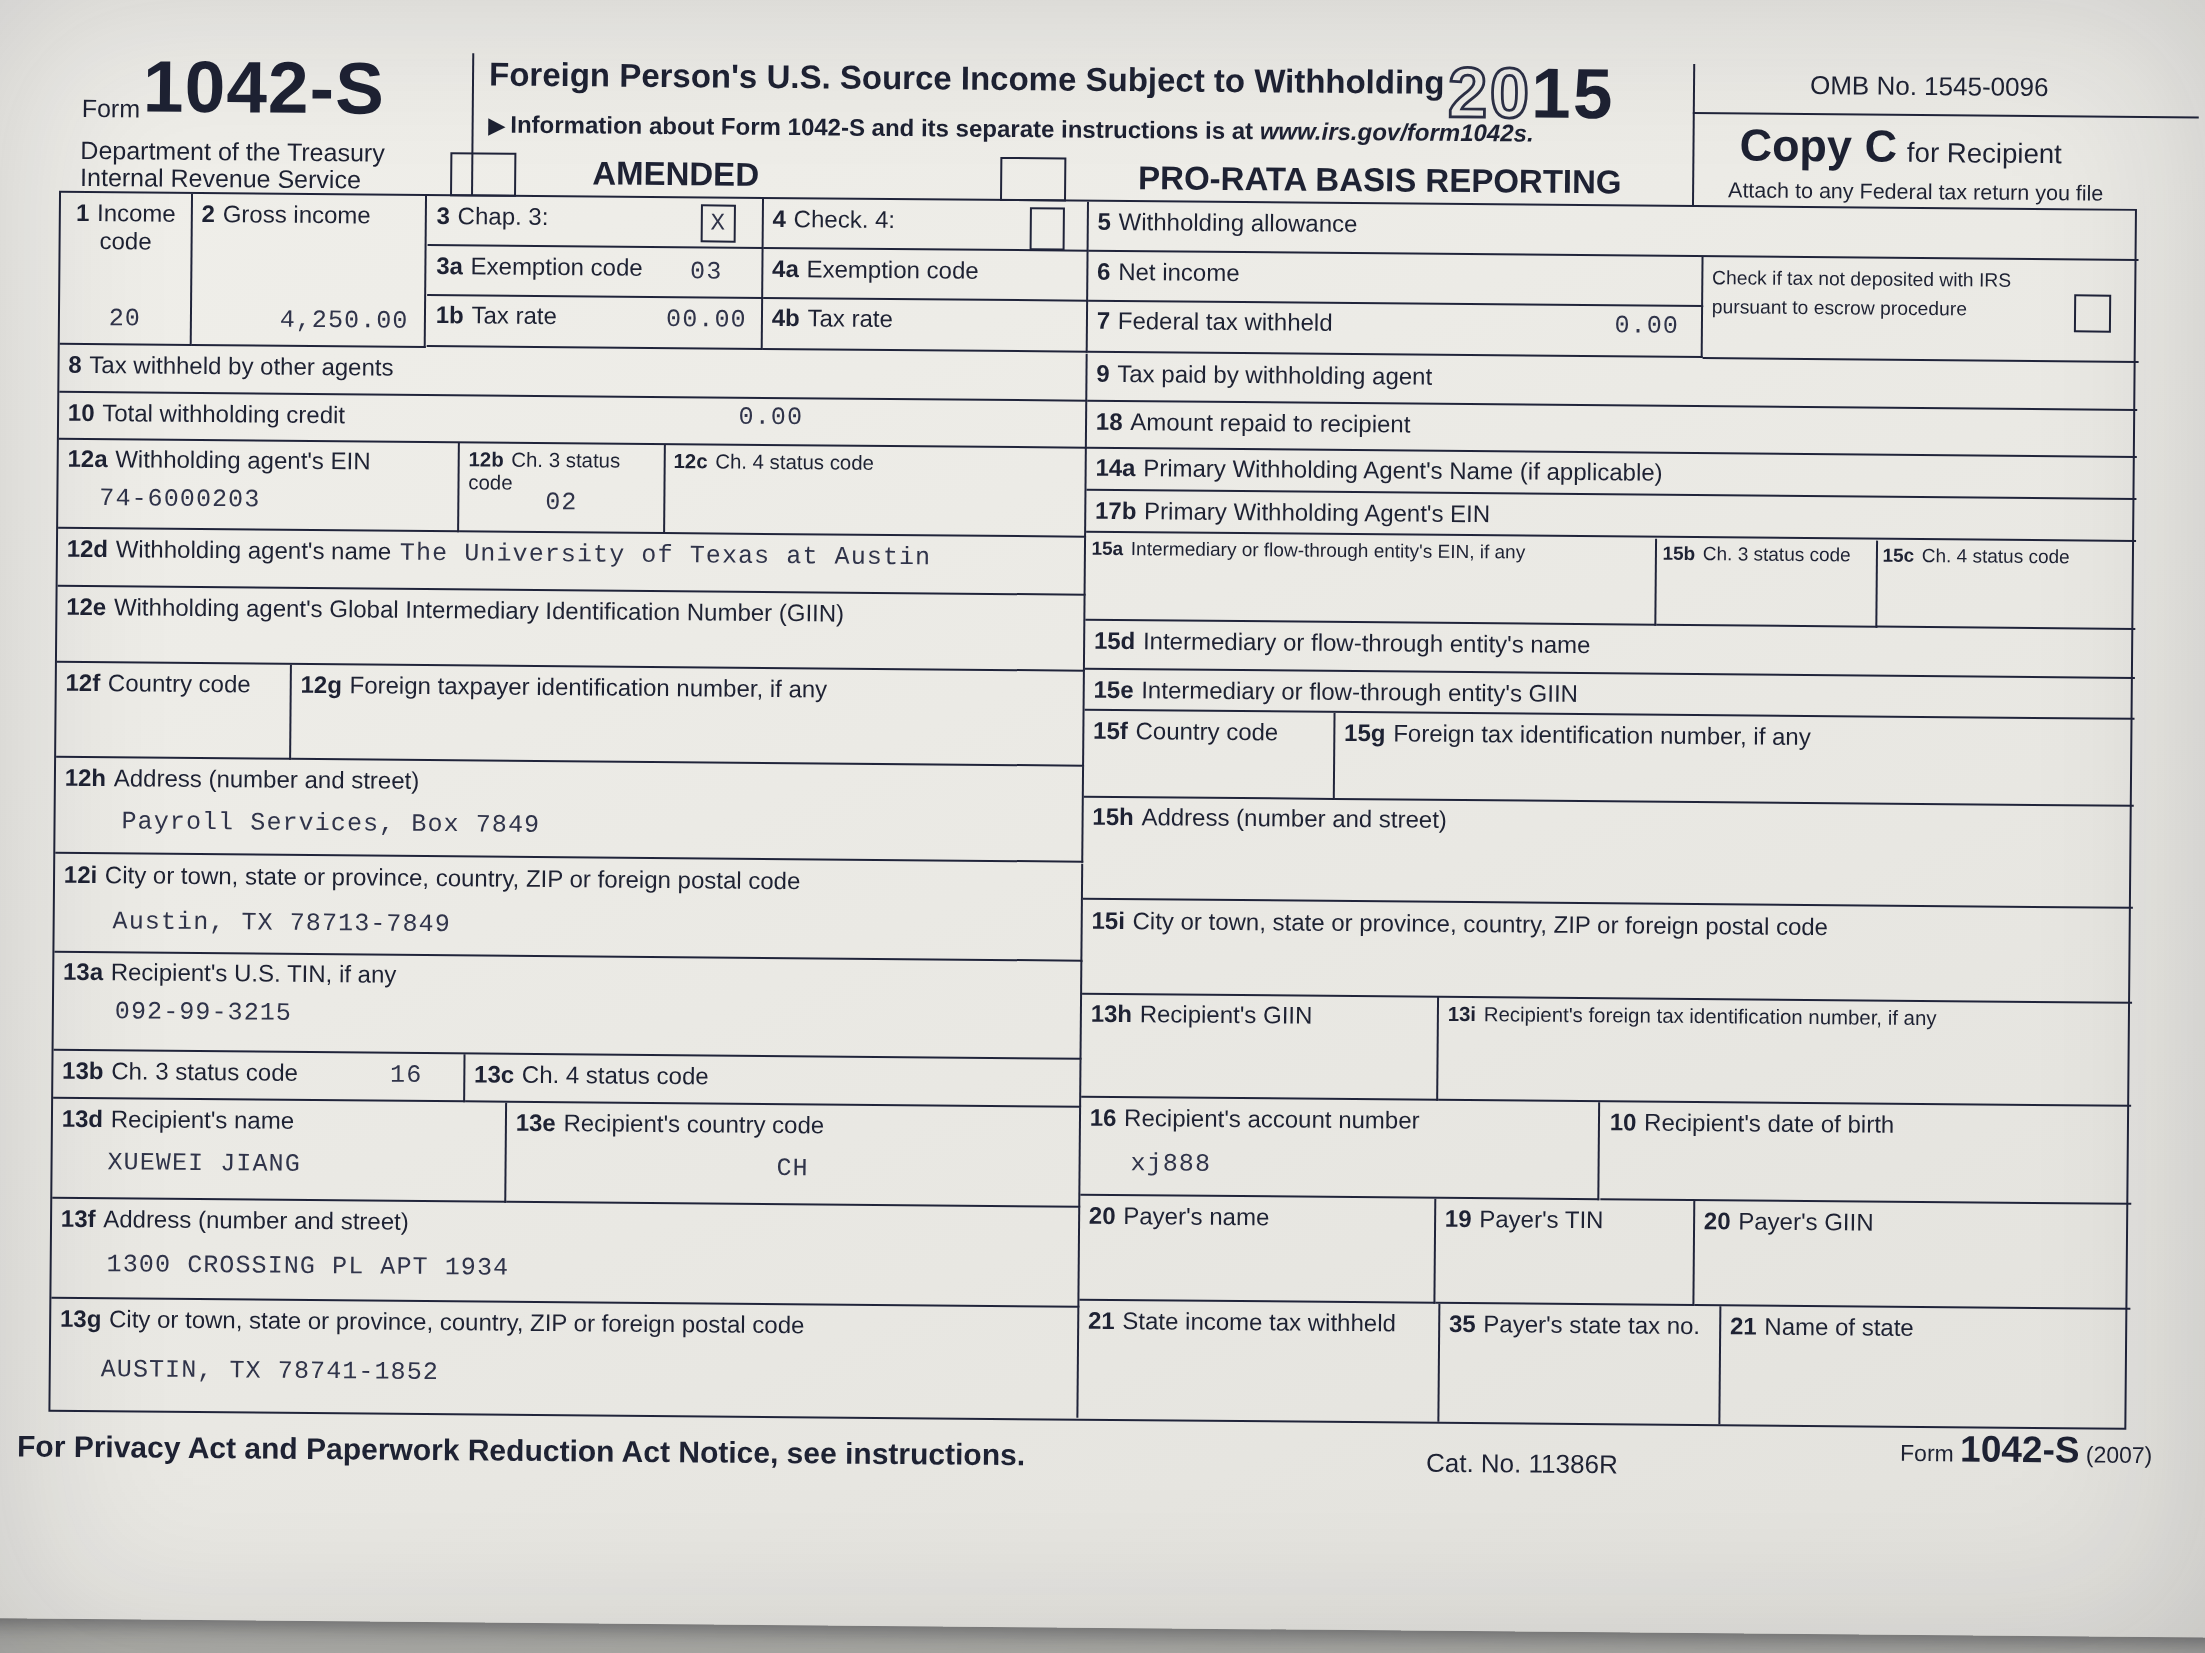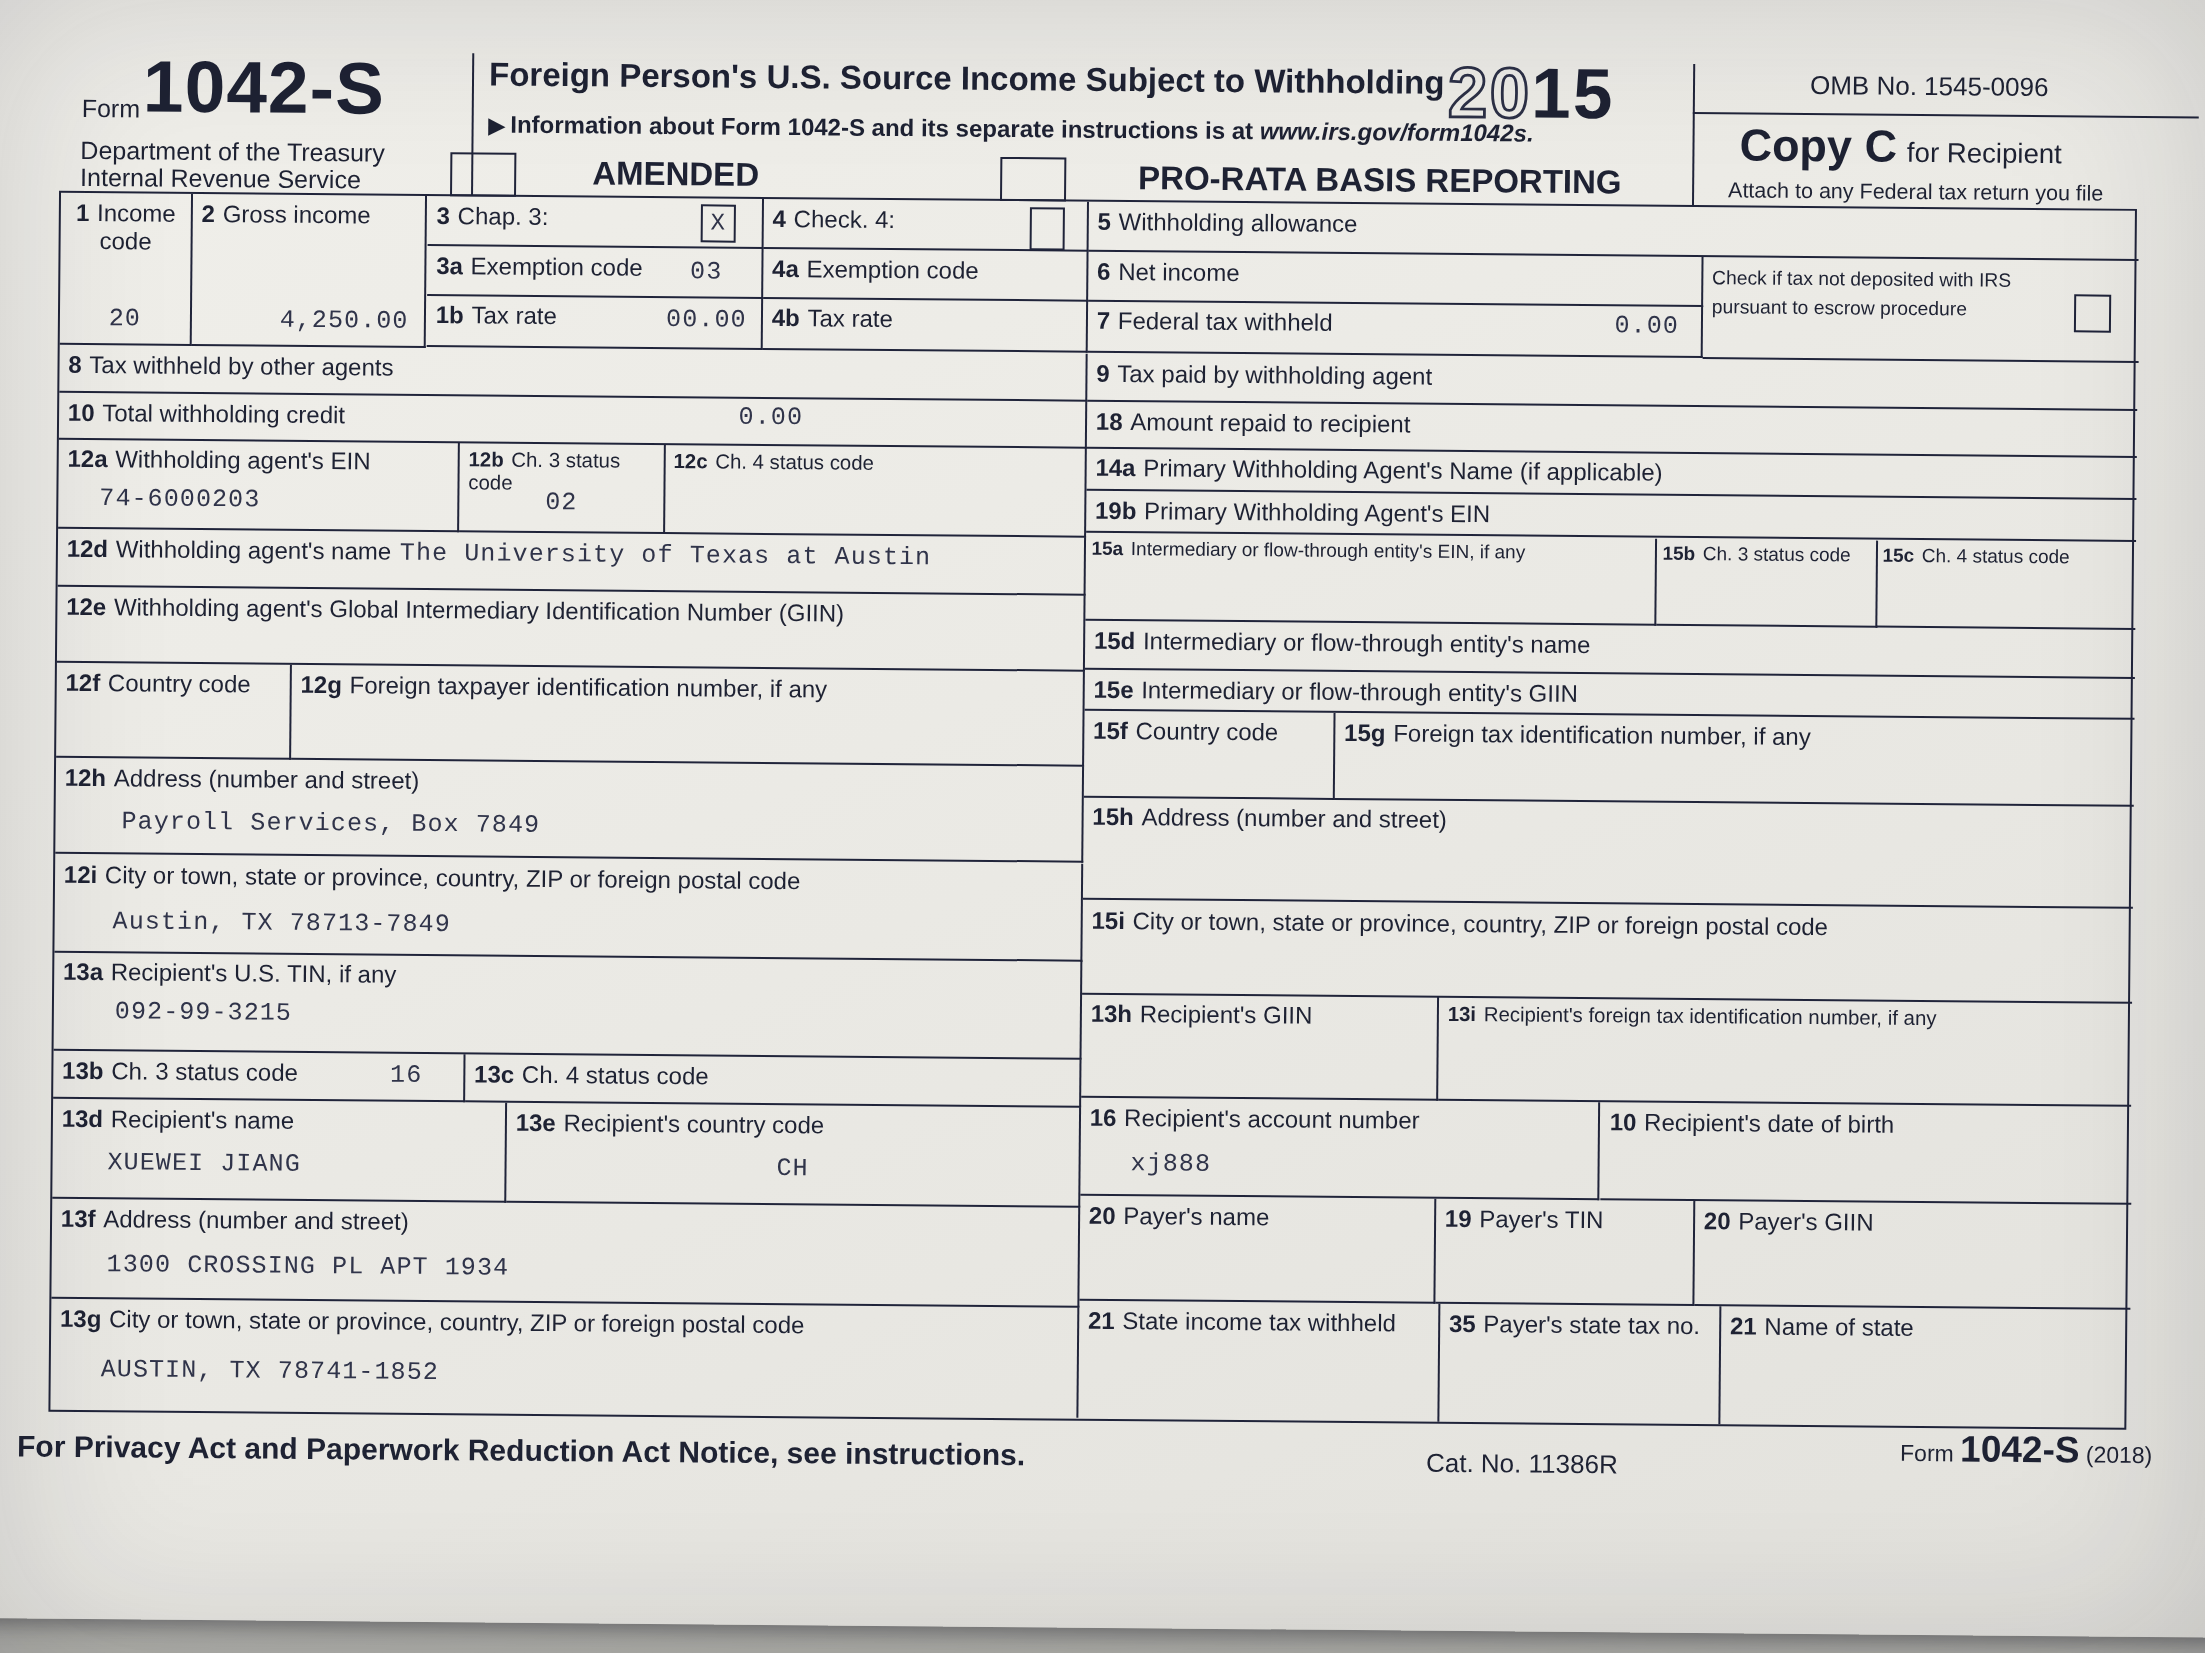--- a/index.html
+++ b/index.html
@@ -174,21 +174,21 @@
       <span class="n">12b</span><span class="l">Ch. 3 status code</span>
       <span class="v" style="left:0;right:0;bottom:14.3px;text-align:center">02</span>
     </div>
     <div class="c sm" style="left:606px;top:246px;width:422px;height:90px">
       <span class="n">12c</span><span class="l">Ch. 4 status code</span>
     </div>
     <div class="c noR" style="left:1028px;top:246px;width:1050px;height:43px">
       <span class="n">14a</span><span class="l">Primary Withholding Agent's Name (if applicable)</span>
     </div>
     <div class="c noR" style="left:1028px;top:289px;width:1050px;height:42px">
-      <span class="n">19b</span><span class="l">Primary Withholding Agent's EIN</span>
+      <span class="n">17b</span><span class="l">Primary Withholding Agent's EIN</span>
     </div>
 
     <div class="c" style="left:0;top:336px;width:1028px;height:58px">
       <span class="n">12d</span><span class="l">Withholding agent's name</span>
       <span class="v" style="left:342px;top:6.6px">The University of Texas at Austin</span>
     </div>
     <div class="c xs" style="left:1028px;top:332px;width:571px;height:87px">
       <span class="n">15a</span><span class="l">Intermediary or flow-through entity's EIN, if any</span>
     </div>
     <div class="c xs" style="left:1599px;top:332px;width:221px;height:87px">
@@ -299,20 +299,20 @@
       <span class="n">13g</span><span class="l">City or town, state or province, country, ZIP or foreign postal code</span>
       <span class="v" style="left:50px;bottom:25px">AUSTIN, TX 78741-1852</span>
     </div>
   </div>
 
   <span class="ftr-privacy">For Privacy Act and Paperwork Reduction Act Notice, see instructions.</span>
   <span class="ftr-cat">Cat. No. 11386R</span>
   <div class="ftr-form">
     <span>Form</span>
     <span class="fnum">1042-S</span>
-    <span>(2018)</span>
+    <span>(2007)</span>
   </div>
 
 </div>
 </div>
 
 <div class="vignette"></div>
 
 
 </body></html>

